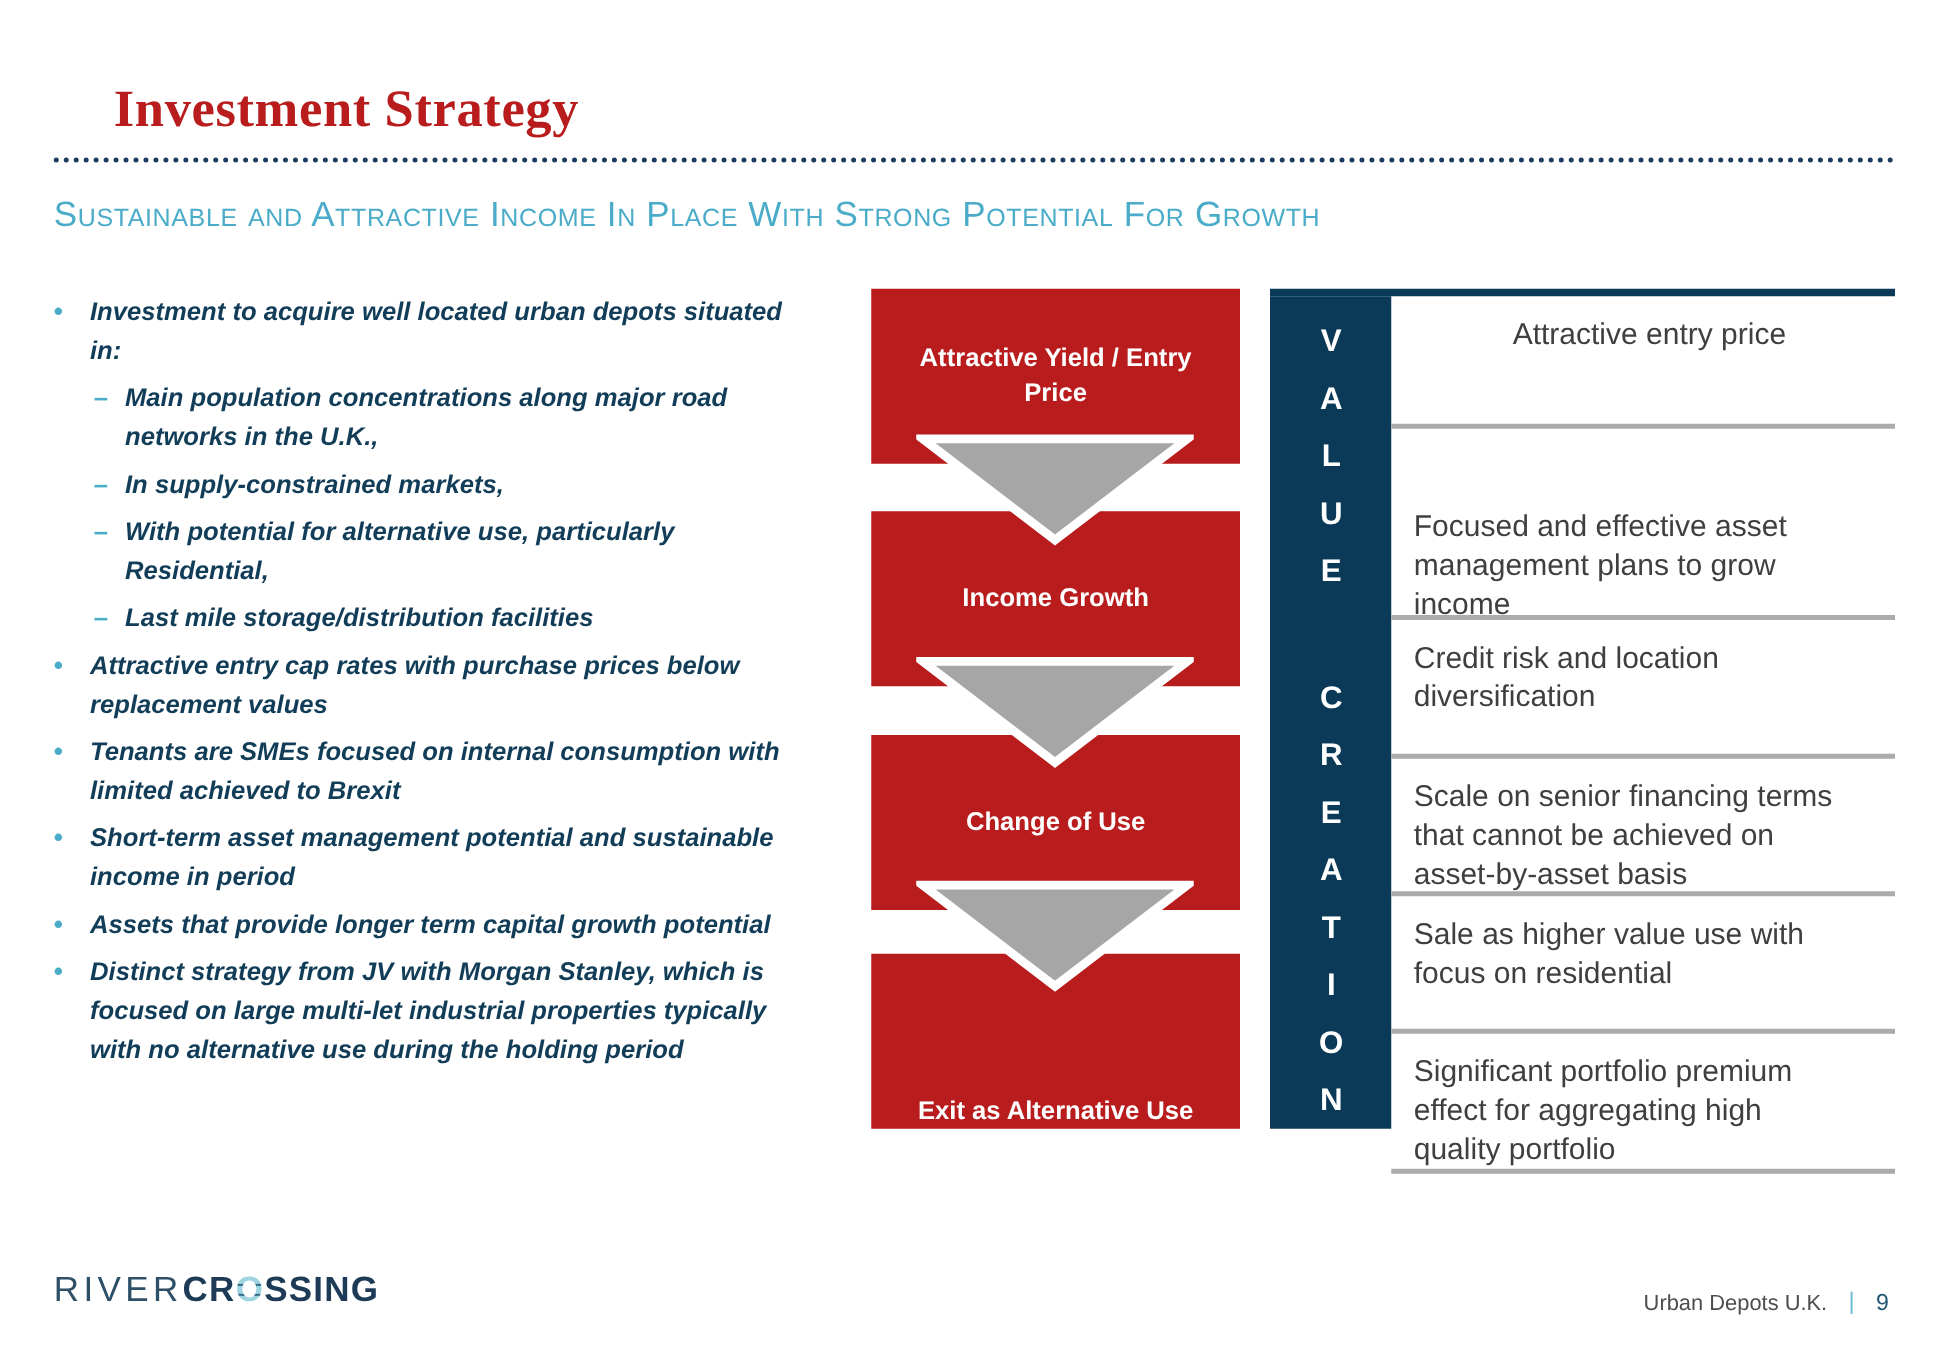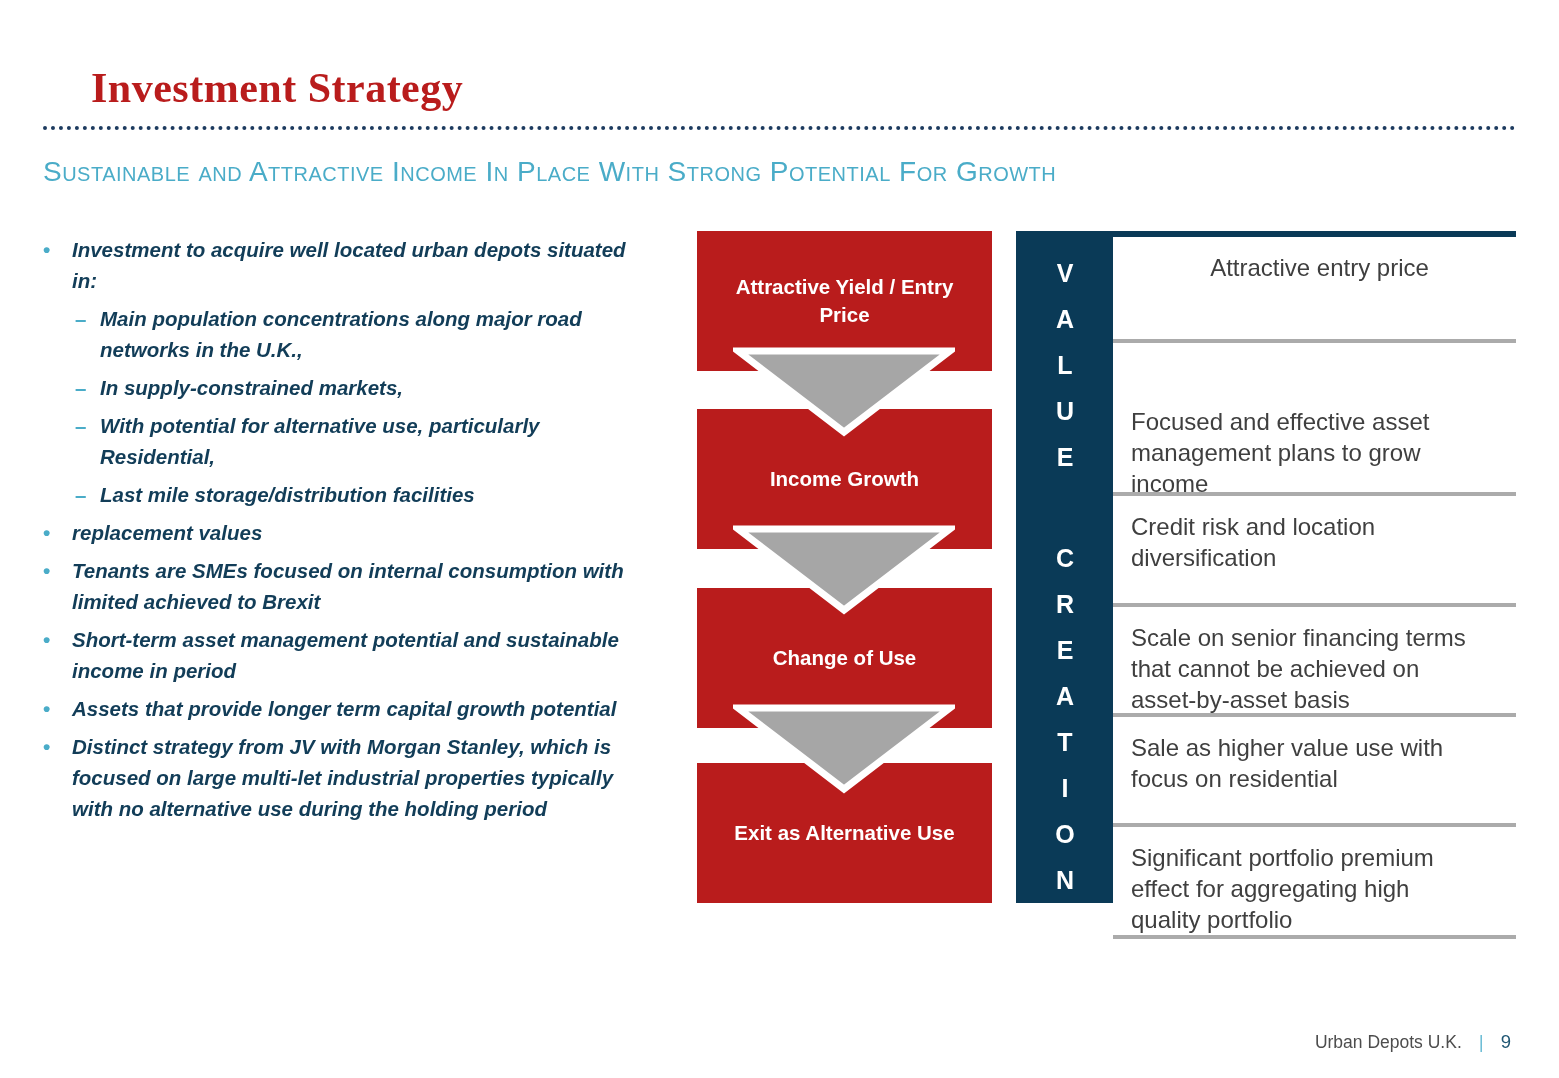--- a/index.html
+++ b/index.html
@@ -22,21 +22,21 @@
   .li.l1 .mark{font-size:21px;}
   .li.l2{margin-left:32px;}
   .li.l2 .mark{flex:0 0 25px;}
   .ln{display:block;}
 
   
   .flow{position:absolute;left:697px;top:231px;width:295px;height:672px;}
   .fbox{position:absolute;left:0;width:295px;height:140px;background:#b91c1c;
         display:flex;flex-direction:column;align-items:center;justify-content:center;
         color:#fff;font-weight:bold;font-size:20.5px;line-height:28px;text-align:center;z-index:1;}
-  .fb1{top:0;} .fb2{top:178px;} .fb3{top:357px;} .fb4{top:532px;}
+  .fb1{top:0;} .fb2{top:178px;} .fb3{top:357px;} .fb4{top:532px;justify-content:flex-end;}
   .arrow{position:absolute;left:36px;width:222px;height:90px;z-index:2;}
   .ar1{top:116px;} .ar2{top:294px;} .ar3{top:473px;}
 
   
   .panel{position:absolute;left:1016px;top:231px;width:500px;height:672px;
          border-top:6px solid #0a3a57;box-sizing:border-box;display:flex;}
   .vbar{flex:0 0 97px;background:#0a3a57;display:flex;flex-direction:column;align-items:center;}
   .vword{writing-mode:vertical-rl;text-orientation:upright;letter-spacing:18px;
          color:#fff;font-weight:bold;font-size:25px;margin-top:22px;}
   .vword.second{margin-top:55px;}
@@ -98,20 +98,21 @@
     </div>
     <div class="li l2">
       <span class="mark">–</span>
       <span class="txt">
         <span class="ln">Last mile storage/distribution facilities</span>
       </span>
     </div>
     <div class="li l1">
       <span class="mark">•</span>
       <span class="txt">
+        <span class="ln">Attractive entry cap rates with purchase prices below</span>
         <span class="ln">replacement values</span>
       </span>
     </div>
     <div class="li l1">
       <span class="mark">•</span>
       <span class="txt">
         <span class="ln">Tenants are SMEs focused on internal consumption with</span>
         <span class="ln">limited achieved to Brexit</span>
       </span>
     </div>
@@ -191,20 +192,23 @@
         <span class="ln">focus on residential</span>
       </div>
       <div class="row r6">
         <span class="ln">Significant portfolio premium</span>
         <span class="ln">effect for aggregating high</span>
         <span class="ln">quality portfolio</span>
       </div>
     </div>
   </div>
 
+  <div class="logo">
+    <span class="thin">RIVER</span><span class="bold"><span>CR</span><span class="logo-o">O</span><span>SSING</span></span>
+  </div>
 
   <div class="footright">
     <span class="doc">Urban Depots U.K.</span>
     <span class="pipe">|</span>
     <span class="pg">9</span>
   </div>
 
 </div>
 
 </body></html>

